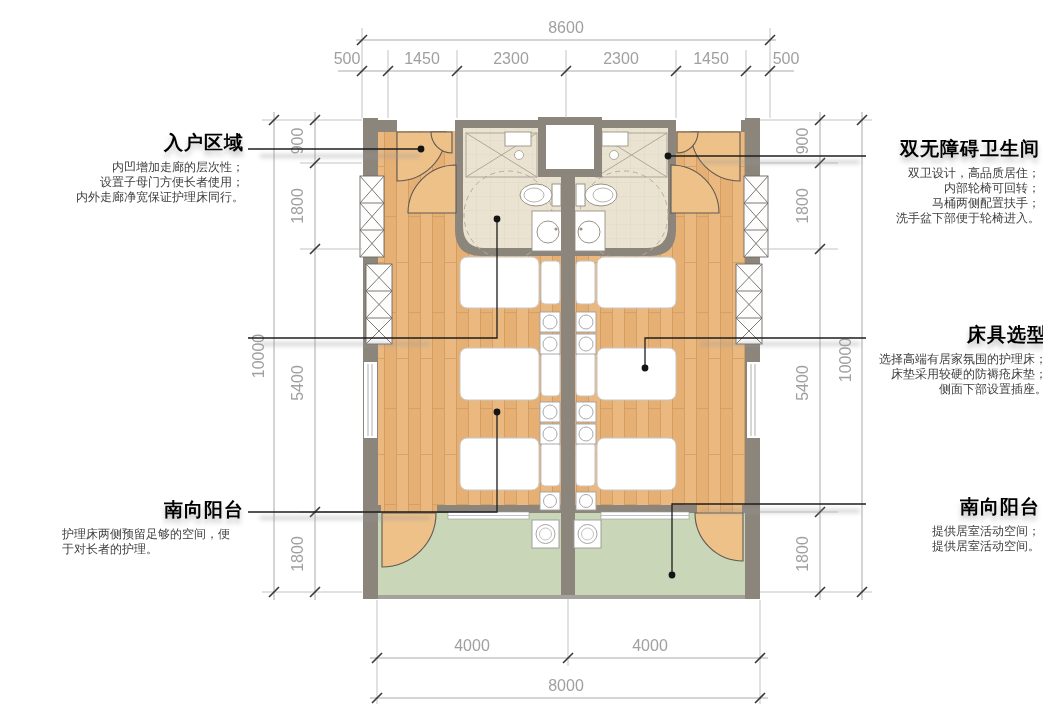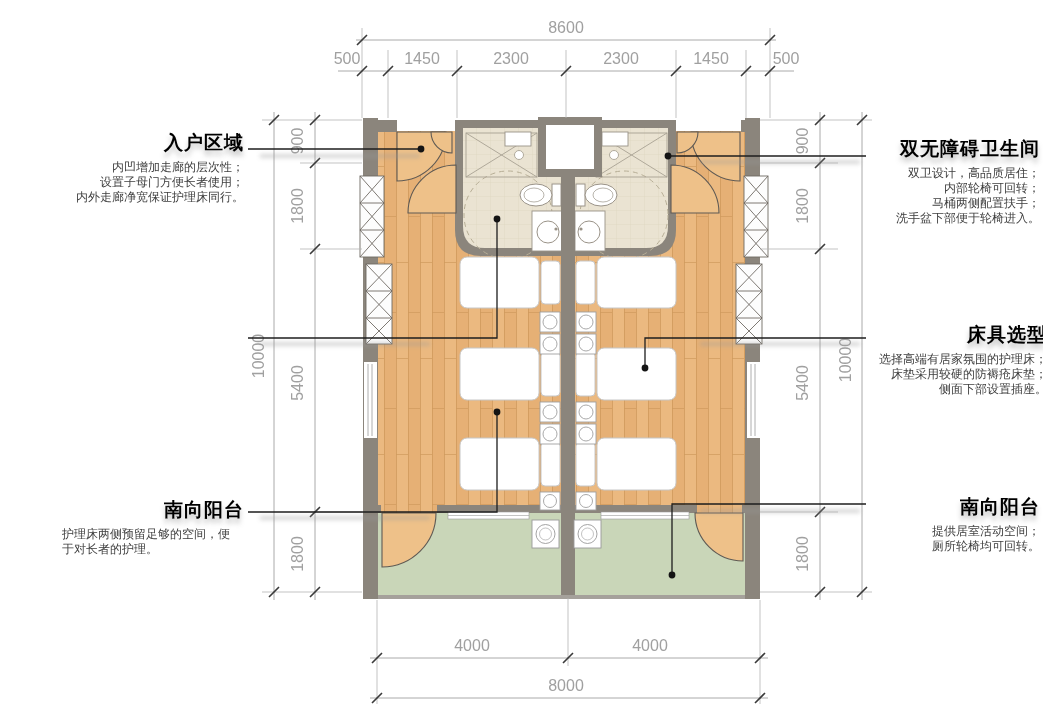--- a/index.html
+++ b/index.html
@@ -374,17 +374,17 @@
     <div>选择高端有居家氛围的护理床；</div>
     <div>床垫采用较硬的防褥疮床垫；</div>
     <div>侧面下部设置插座。</div>
   </div>
 </div>
 
 <div class="ann right-side" style="left:872px; top:496px; width:168px;font-family:Liberation Mono, monospace;">
   <h3>南向阳台</h3>
   <div class="body">
     <div>提供居室活动空间；</div>
-    <div>厕所轮椅均可回转。</div>
+    <div>提供居室活动空间。</div>
   </div>
 </div>
 
 </div>
 
 </body></html>

